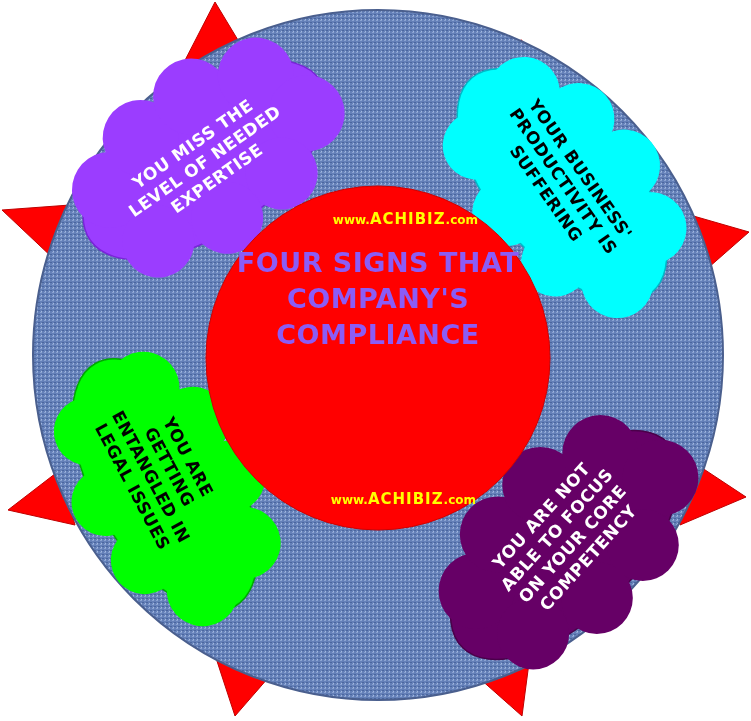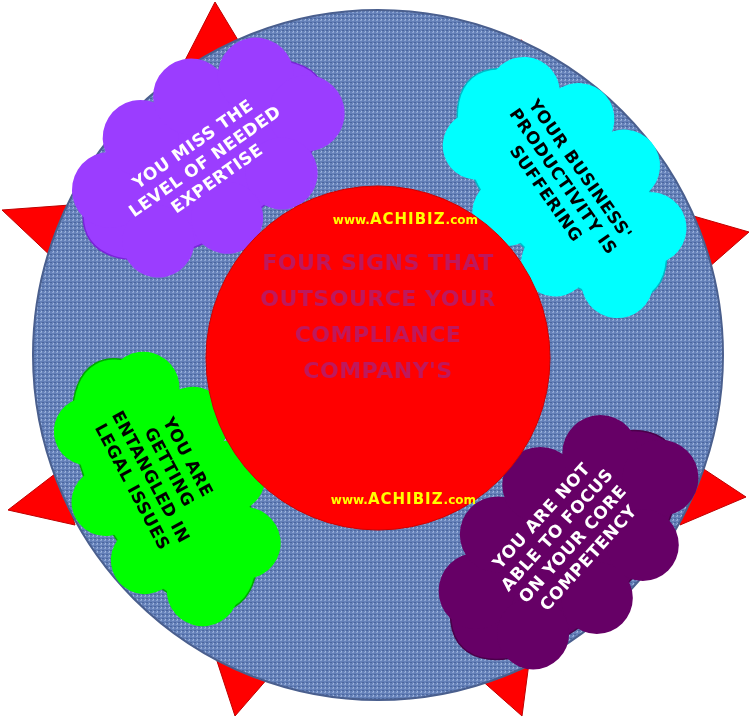--- a/index.html
+++ b/index.html
@@ -1,19 +1,19 @@
 <!DOCTYPE html>
 <html><head>
 <meta charset="utf-8">
 <style>
   html,body{margin:0;padding:0;background:#ffffff;}
   body{width:751px;height:721px;position:relative;overflow:hidden;font-family:"DejaVu Sans",sans-serif;}
   svg.bg{position:absolute;left:0;top:0;}
   .txt{position:absolute;font-weight:bold;text-align:center;line-height:1.15;white-space:nowrap;text-transform:uppercase;}
-  .center-title{left:200px;top:245px;width:356px;color:#be185d;font-size:22px;line-height:36px;letter-spacing:0.5px;}
+  .center-title{left:200px;top:245px;width:356px;color:#8b5cf6;font-size:27px;line-height:36px;letter-spacing:0.5px;}
   .url{position:absolute;color:#ffff00;font-weight:bold;font-size:12px;width:200px;text-align:right;}
   .url .big{font-size:15px;letter-spacing:1px;}
   .sign{font-size:17px;line-height:21px;letter-spacing:0.5px;}
 </style>
 </head>
 <body>
 
 <svg class="bg" width="751" height="721" viewBox="0 0 751 721">
   <defs>
     <pattern id="denim" width="4" height="4" patternUnits="userSpaceOnUse">
@@ -84,23 +84,22 @@
 
   <circle cx="378" cy="358" r="172" fill="#ff0000" stroke="#d00000" stroke-width="1"></circle>
 </svg>
 
 <div class="url" style="left:278px;top:210px;">
   <span>www.</span><span class="big">ACHIBIZ</span><span>.com</span>
 </div>
 
 <div class="txt center-title">
   <div>FOUR SIGNS THAT</div>
-  <div>OUTSOURCE YOUR</div>
+  <div>COMPANY'S</div>
   <div>COMPLIANCE</div>
-  <div>COMPANY'S</div>
 </div>
 
 <div class="url" style="left:276px;top:490px;">
   <span>www.</span><span class="big">ACHIBIZ</span><span>.com</span>
 </div>
 
 <div class="txt sign" style="left:105px;top:130px;width:200px;color:#ffffff;transform:rotate(-35deg);">
   <div>YOU MISS THE</div>
   <div>LEVEL OF NEEDED</div>
   <div>EXPERTISE</div>

